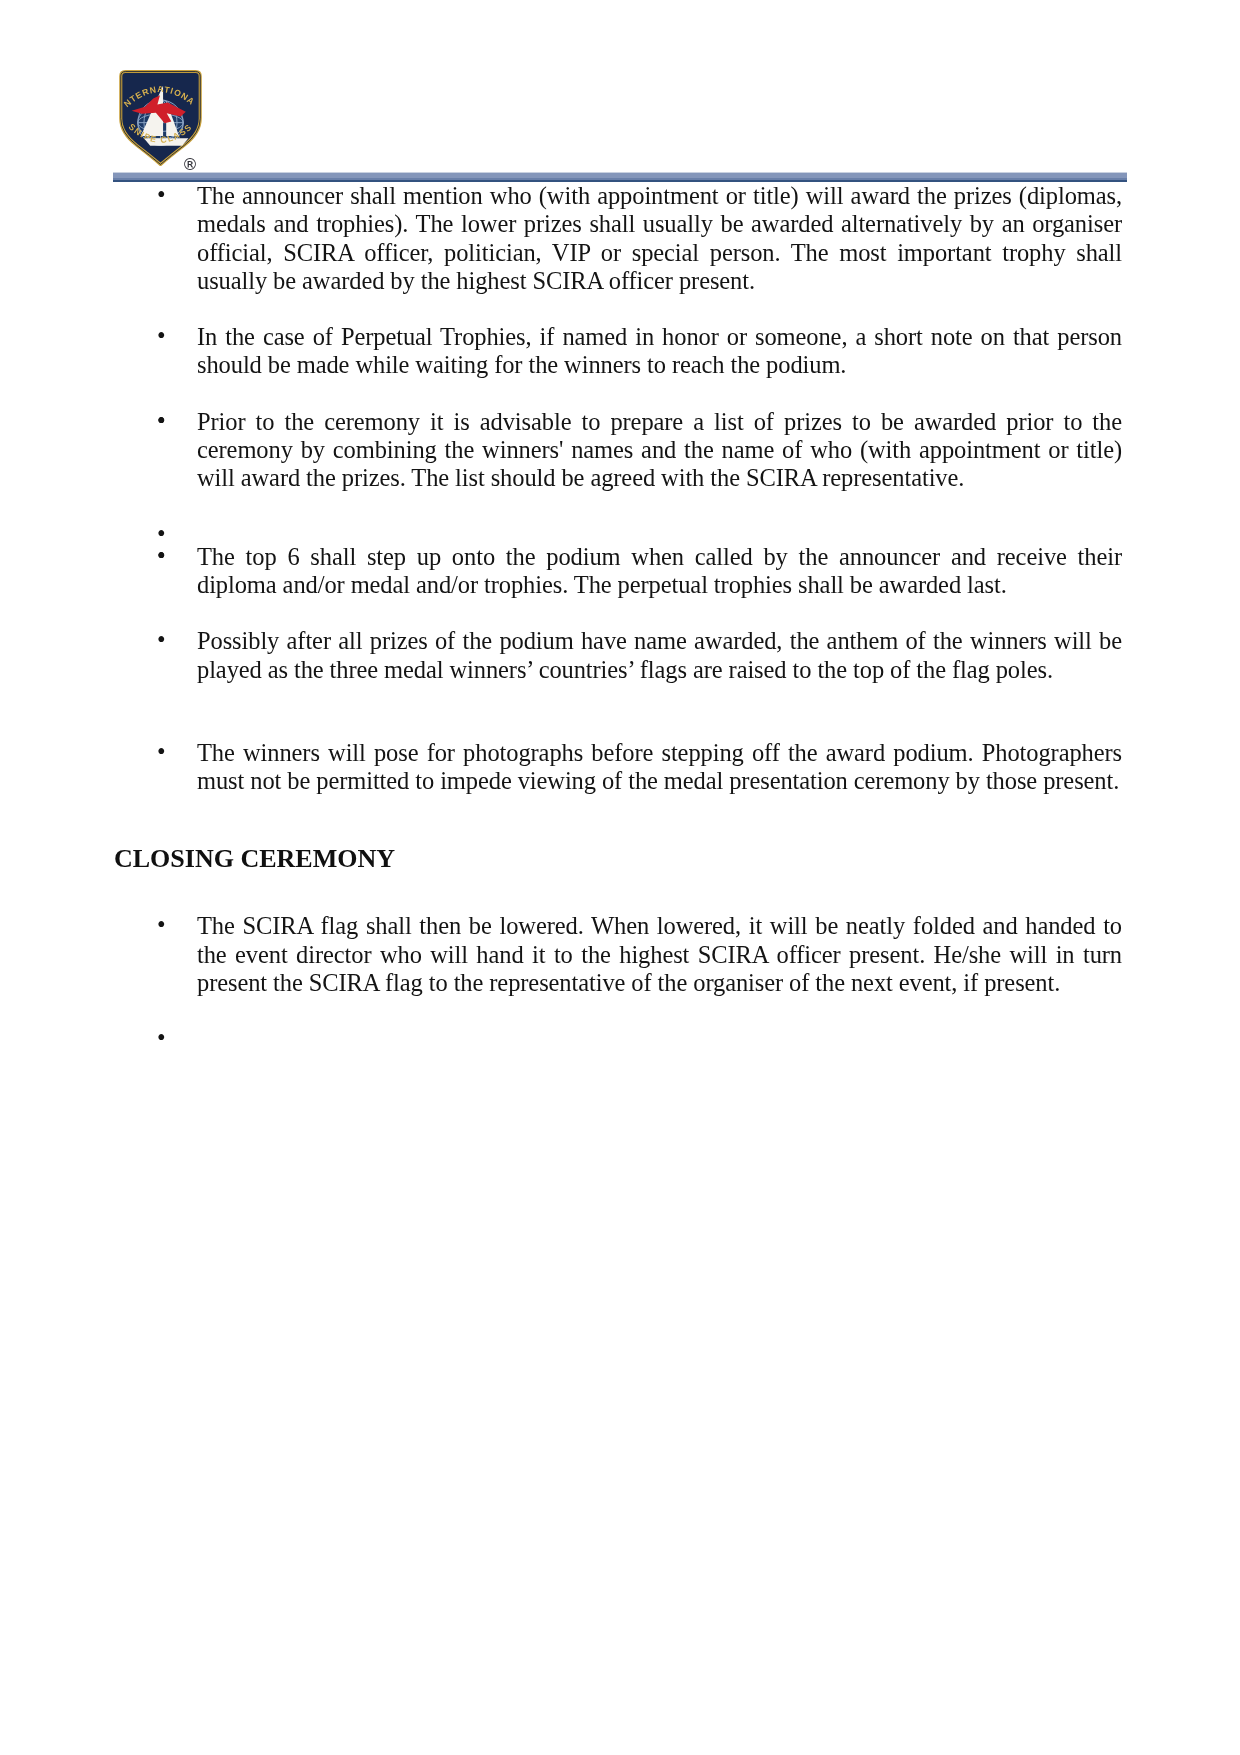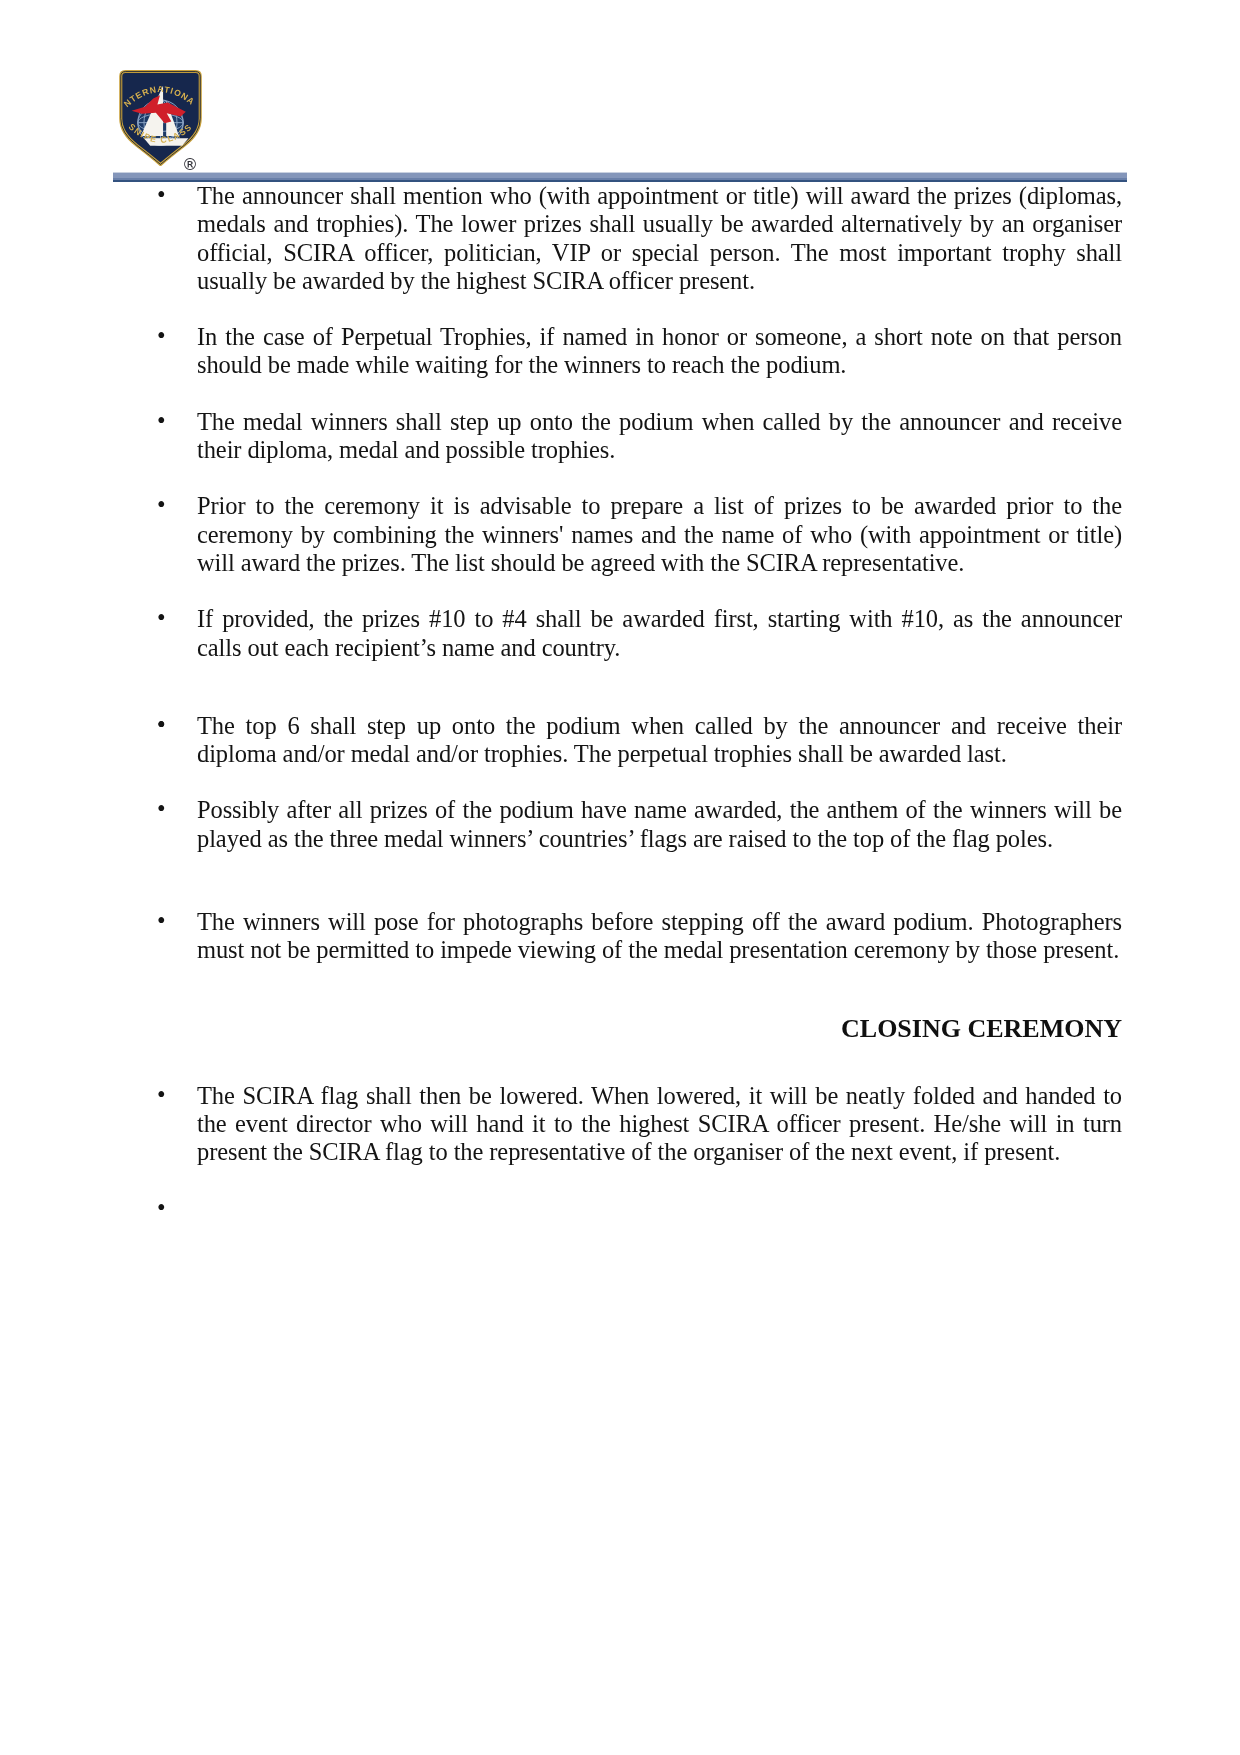--- a/index.html
+++ b/index.html
@@ -44,21 +44,20 @@
   ul.bullets.awards li:nth-child(5) { margin-bottom:50px; }
   ul.bullets.awards li:nth-child(8) { margin-bottom:55px; }
   .marker { position:absolute; left:43px; top:-1px; }
 
   h2.section-heading {
     font-size:26px; line-height:31px;
     font-weight:bold;
     margin:48px 0 38px 0;
     letter-spacing:0;
     color:#101010;
-    text-align:right;
   }
 </style>
 </head>
 <body>
 
 <div class="page">
 
   <svg class="logo-svg" viewBox="0 0 80 93" xmlns="http://www.w3.org/2000/svg">
     <path d="M 6 1.5 H 74 Q 78.5 1.5 78.5 6 V 47 Q 78.5 61 63 73 Q 50 83 40 91.5 Q 30 83 17 73 Q 1.5 61 1.5 47 V 6 Q 1.5 1.5 6 1.5 Z" fill="#16274d" stroke="#c9a13b" stroke-width="3"></path>
     <path d="M 6 1.5 H 74 Q 78.5 1.5 78.5 6 V 47 Q 78.5 61 63 73 Q 50 83 40 91.5 Q 30 83 17 73 Q 1.5 61 1.5 47 V 6 Q 1.5 1.5 6 1.5 Z" fill="none" stroke="#0e1c38" stroke-width="0.8"></path>
@@ -102,29 +101,27 @@
       <li>
         <span class="marker">•</span>
         <span>The announcer shall mention who (with appointment or title) will award the prizes (diplomas, medals and trophies). The lower prizes shall usually be awarded alternatively  by an organiser official, SCIRA officer, politician, VIP or special person. The most important trophy shall usually be awarded by the highest SCIRA officer present.</span>
       </li>
       <li>
         <span class="marker">•</span>
         <span>In the case of Perpetual Trophies, if named in honor or someone, a short note on that person should be made while waiting for the winners to reach the podium.</span>
       </li>
       <li>
         <span class="marker">•</span>
-        <span>The medal winners shall step up onto the podium when called by the announcer and receive their diploma, medal and possible trophies.</span>
       </li>
       <li>
         <span class="marker">•</span>
         <span>Prior to the ceremony it is advisable to prepare a list of prizes to be awarded prior to the ceremony by combining the winners' names and the name of who (with appointment or title) will award the prizes. The list should be agreed with the SCIRA representative.</span>
       </li>
       <li>
         <span class="marker">•</span>
-        <span>If provided, the prizes #10 to #4 shall be awarded first, starting with #10, as the announcer calls out each recipient’s name and country.</span>
       </li>
       <li>
         <span class="marker">•</span>
       </li>
       <li>
         <span class="marker">•</span>
         <span>The top 6 shall step up onto the podium when called by the announcer and receive their diploma and/or medal and/or trophies.  The perpetual trophies shall be awarded last.</span>
       </li>
       <li>
         <span class="marker">•</span>

